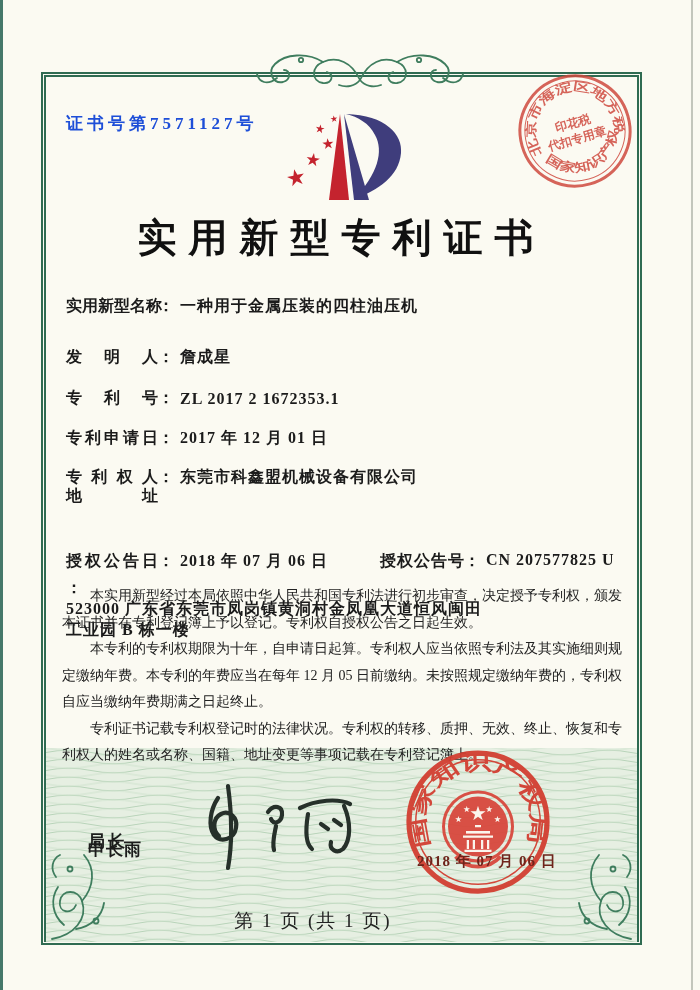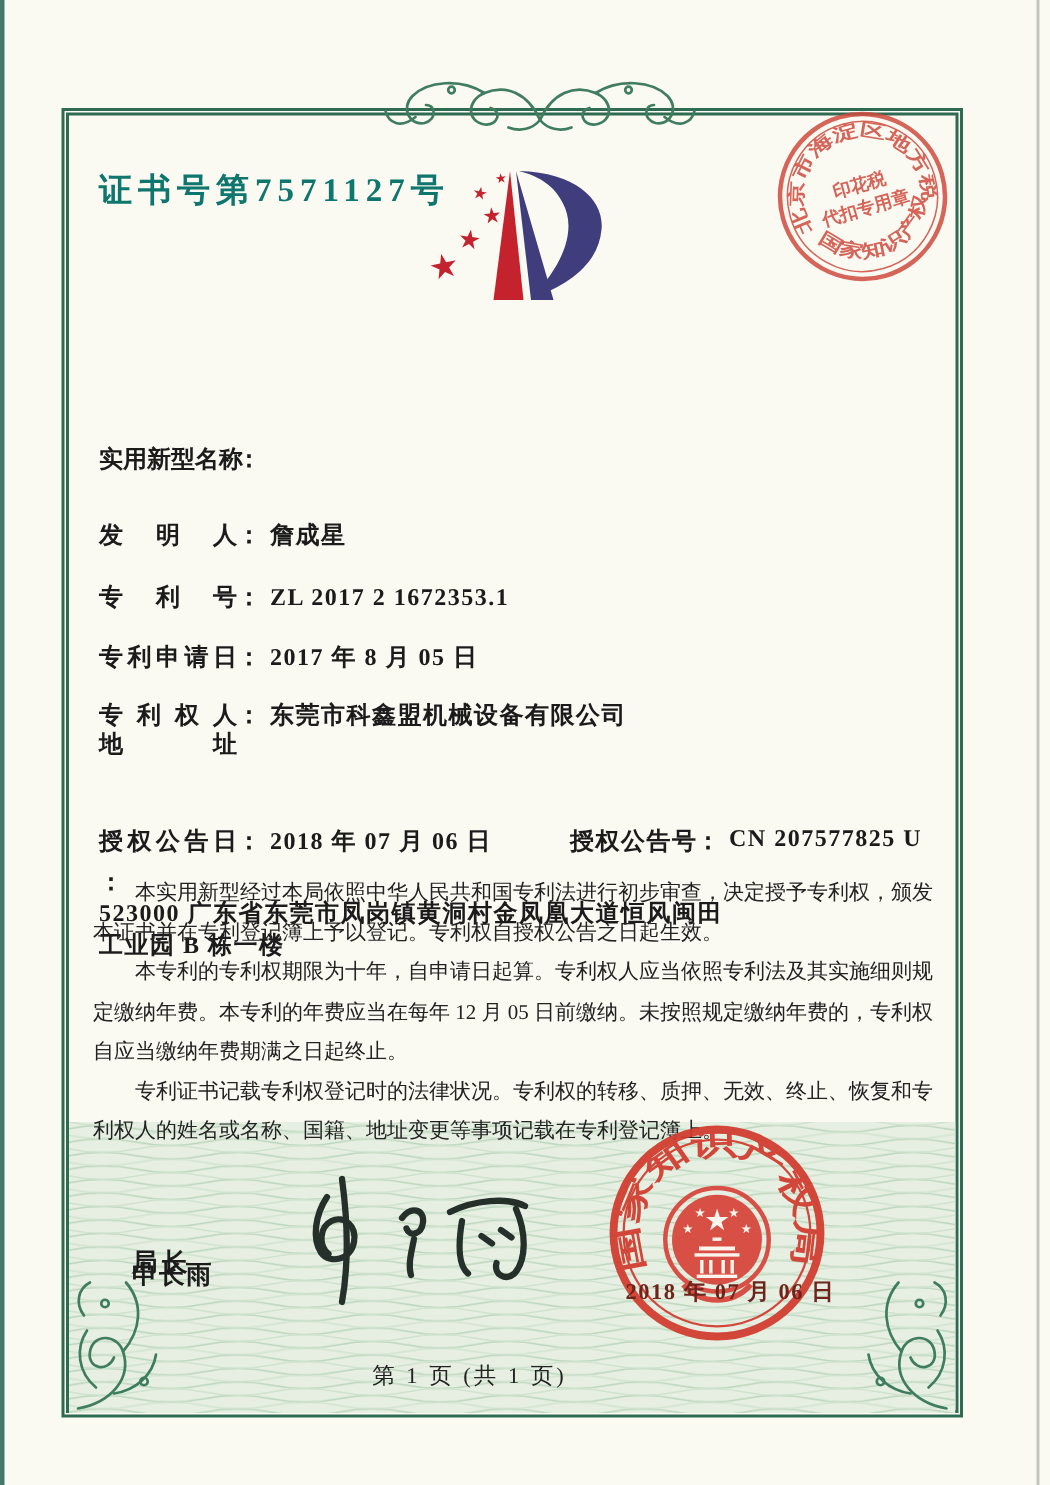--- a/index.html
+++ b/index.html
@@ -17,22 +17,22 @@
   .frame{
     position:absolute;left:41px;top:72px;width:591px;height:863px;
     border:5px double #2f6b52;
   }
   .guilloche{position:absolute;left:46px;top:748px;width:591px;height:194px;}
   .ornament-top{position:absolute;left:255px;top:50px;width:210px;height:42px;}
   .flourish{position:absolute;width:88px;height:96px;}
   .flourish.left{left:46px;top:847px;}
   .flourish.right{left:549px;top:847px;transform:scaleX(-1);}
   .cert-no{
-    position:absolute;left:66px;top:112px;font-size:22px;letter-spacing:4px;
-    color:#0f766e;font-weight:600;
+    position:absolute;left:66px;top:112px;font-size:17px;letter-spacing:4px;
+    color:#1d4ed8;font-weight:600;
   }
   .logo{position:absolute;left:279px;top:102px;width:162px;height:110px;}
   .title{
     position:absolute;left:41px;top:211px;width:601px;text-align:center;
     font-size:39px;font-weight:bold;letter-spacing:12px;color:#101010;
   }
   .frow{position:absolute;left:66px;display:flex;align-items:flex-start;font-size:16px;color:#1b1b1b;font-weight:600;}
   .flabel{
     display:inline-block;width:92px;
     text-align:justify;text-align-last:justify;text-justify:inter-character;
@@ -53,21 +53,21 @@
   .director-name{position:absolute;left:88px;top:838px;font-size:17px;font-weight:600;color:#1c1c1c;letter-spacing:1px;}
   .signature{position:absolute;left:188px;top:780px;width:165px;height:95px;}
   .agency-seal{position:absolute;left:403px;top:747px;width:150px;height:150px;opacity:.93;}
   .seal-date{
     position:absolute;left:417px;top:852px;font-size:15px;font-weight:700;
     color:#6e241b;letter-spacing:1px;
   }
   .tax-stamp{position:absolute;left:515px;top:71px;width:120px;height:120px;transform:rotate(-16deg);opacity:.85;}
   .footer{
     position:absolute;left:13px;top:908px;width:600px;text-align:center;
-    font-size:15px;color:#222;letter-spacing:2px;
+    font-size:19px;color:#222;letter-spacing:2px;
   }
 </style>
 </head>
 <body>
 
 <div class="page">
 
   <div class="scan-edge-left"></div>
   <div class="scan-edge-right"></div>
 
@@ -159,39 +159,41 @@
     <text font-size="12" font-weight="bold" fill="#cf4a3f" font-family="Liberation Serif, serif">
       <textPath href="#stampTop" startOffset="2" textLength="186" lengthAdjust="spacingAndGlyphs">北京市海淀区地方税务局</textPath>
     </text>
     <text font-size="12" font-weight="bold" fill="#cf4a3f" font-family="Liberation Serif, serif">
       <textPath href="#stampBottom" startOffset="8" textLength="112" lengthAdjust="spacingAndGlyphs">国家知识产权局</textPath>
     </text>
     <text x="60" y="56" text-anchor="middle" font-size="12" font-weight="bold" fill="#cf4a3f">印花税</text>
     <text x="60" y="72" text-anchor="middle" font-size="12" font-weight="bold" fill="#cf4a3f">代扣专用章</text>
   </svg>
 
+  <div class="title">实用新型专利证书</div>
 
   <div class="frow r1">
     <span class="flabel">实用新型名称</span>
       <span class="fcolon">：</span>
+    <span class="fvalue">一种用于金属压装的四柱油压机</span>
   </div>
   <div class="frow r2">
     <span class="flabel">发明人</span>
       <span class="fcolon">：</span>
     <span class="fvalue">詹成星</span>
   </div>
   <div class="frow r3">
     <span class="flabel">专利号</span>
       <span class="fcolon">：</span>
     <span class="fvalue">ZL 2017 2 1672353.1</span>
   </div>
   <div class="frow r4">
     <span class="flabel">专利申请日</span>
       <span class="fcolon">：</span>
-    <span class="fvalue">2017 年 8 月 05 日</span>
+    <span class="fvalue">2017 年 12 月 01 日</span>
   </div>
   <div class="frow r5">
     <span class="flabel">专利权人</span>
       <span class="fcolon">：</span>
     <span class="fvalue">东莞市科鑫盟机械设备有限公司</span>
   </div>
   <div class="frow r6">
     <span class="flabel">地址</span>
       <span class="fcolon">：</span>
     <span class="fvalue">

